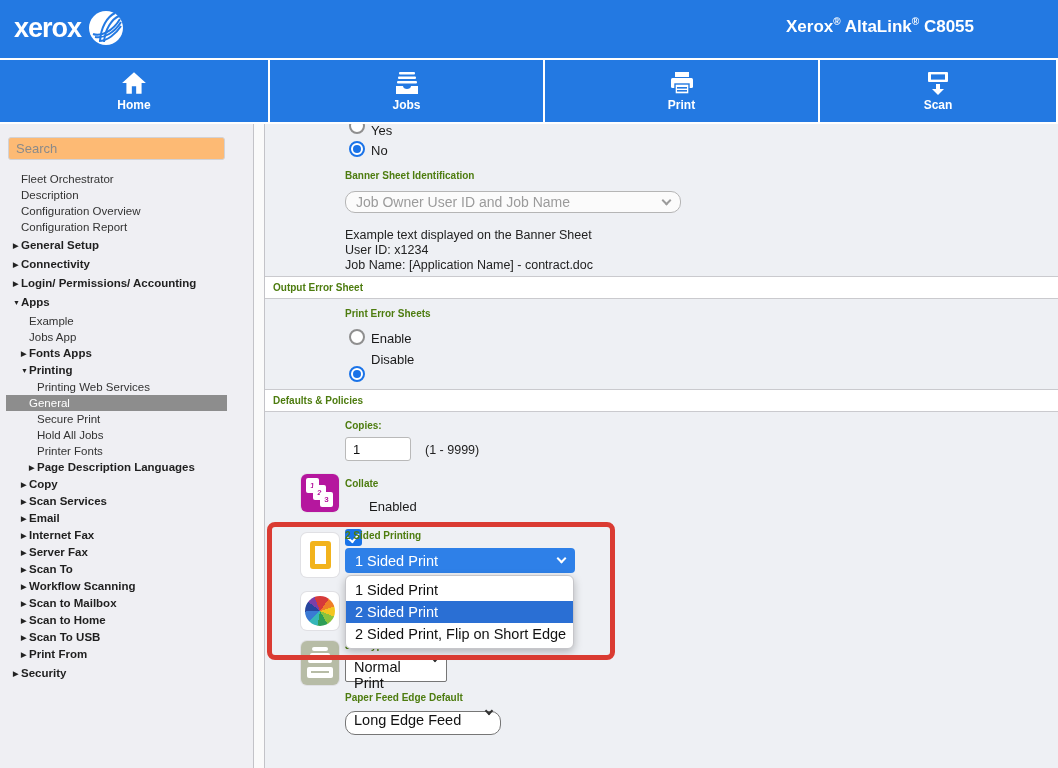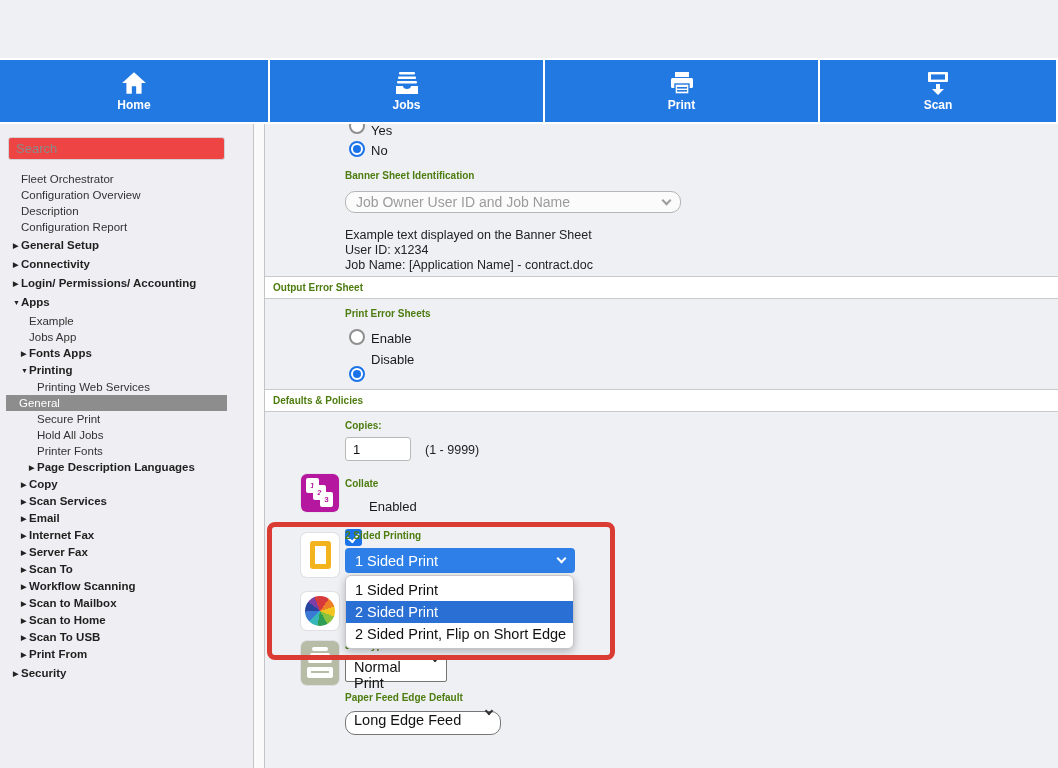--- a/index.html
+++ b/index.html
@@ -15,21 +15,21 @@
   #title sup { font-size:10px; }
 
   
   #tabbar { position:absolute; left:0; top:58px; width:1058px; height:66px; background:#fff; display:flex; gap:2px; padding:2px 0; }
   .tab { background:#2379e2; display:flex; flex-direction:column; align-items:center; justify-content:center; gap:3px; cursor:pointer; }
   .tab .tlabel { color:#fff; font-size:12px; font-weight:bold; }
   .tab svg { display:block; }
 
   
   #sidebar { position:absolute; left:0; top:124px; width:253px; height:644px; background:#efeff3; }
-  #search { position:absolute; left:8px; top:13px; width:217px; height:23px; background:#ef4444; border:1px solid #d2d2d6; border-radius:3px; font-family:"Liberation Sans",sans-serif; font-size:13px; color:#333; padding:0 7px; outline:none; }
+  #search { position:absolute; left:8px; top:13px; width:217px; height:23px; background:#fdba74; border:1px solid #d2d2d6; border-radius:3px; font-family:"Liberation Sans",sans-serif; font-size:13px; color:#333; padding:0 7px; outline:none; }
   #search::placeholder { color:#8a8a8a; }
   #navlist { position:absolute; left:0; top:47px; width:253px; }
   .nav-item { line-height:16px; font-size:11.5px; color:#333; cursor:pointer; white-space:nowrap; }
   .nav-item.bold { font-weight:bold; color:#1f1f1f; }
   .nav-item.gap { margin:2px 0; }
   .nav-item.selected { background:#8d8d8d; color:#fff; margin-left:6px; width:221px; }
   .tri { display:inline-block; font-size:7px; width:8px; color:#222; vertical-align:1px; }
 
   
   #scrollstrip { position:absolute; left:253px; top:124px; width:12px; height:644px; background:#fafafa; border-left:1px solid #c3c3c8; border-right:1px solid #c3c3c8; }
@@ -86,20 +86,36 @@
   #paperfeed-select { left:80px; top:587px; width:156px; height:24px; border-radius:10px; }
 
   
   #redbox { left:2px; top:398px; width:348px; height:138px; border:5px solid #da3b32; border-radius:8px; z-index:60; pointer-events:none; }
 </style>
 </head>
 <body>
 
 <div id="page">
 
+  <div id="topbar">
+    <div id="logo">
+      <span class="word">xerox</span>
+      <svg width="38" height="38" viewBox="0 0 38 38">
+        <circle cx="19" cy="19" r="17" fill="#fff"></circle>
+        <path d="M6 25 C14 28 26 22 33 10" stroke="#2379e2" stroke-width="2" fill="none"></path>
+        <path d="M8 28 C17 30 28 23 34 13" stroke="#2379e2" stroke-width="2" fill="none"></path>
+        <path d="M12 32 C20 32 29 25 34 17" stroke="#2379e2" stroke-width="2" fill="none"></path>
+        <path d="M28 4 C20 8 14 18 13 32" stroke="#2379e2" stroke-width="2" fill="none"></path>
+        <path d="M32 7 C25 10 18 20 17 33" stroke="#2379e2" stroke-width="2" fill="none"></path>
+      </svg>
+    </div>
+    <div id="title">
+      <span>Xerox</span><sup>®</sup><span> AltaLink</span><sup>®</sup><span> C8055</span>
+    </div>
+  </div>
 
   <div id="tabbar">
     <div class="tab" style="flex:0 0 268px;">
       <svg width="26" height="24" viewBox="0 0 24 22">
         <path d="M12 1 L1 11 H5 V21 H10 V14 H14 V21 H19 V11 H23 Z" fill="#fff"></path>
       </svg>
       <span class="tlabel">Home</span>
     </div>
     <div class="tab" style="flex:0 0 273px;">
       <svg width="26" height="24" viewBox="0 0 26 24">
@@ -128,33 +144,33 @@
         <path d="M7 18 H19 L13 24 Z" fill="#fff"></path>
       </svg>
       <span class="tlabel">Scan</span>
     </div>
   </div>
 
   <div id="sidebar">
     <input id="search" type="text" placeholder="Search" style="">
     <div id="navlist">
         <div class="nav-item" style="padding-left: 21px;"><span>Fleet Orchestrator</span></div>
+        <div class="nav-item" style="padding-left: 21px;"><span>Description</span></div>
         <div class="nav-item" style="padding-left: 21px;"><span>Configuration Overview</span></div>
-        <div class="nav-item" style="padding-left: 21px;"><span>Description</span></div>
         <div class="nav-item" style="padding-left: 21px;"><span>Configuration Report</span></div>
         <div class="nav-item bold gap" style="padding-left: 13px;"><span class="tri">▶</span><span>General Setup</span></div>
         <div class="nav-item bold gap" style="padding-left: 13px;"><span class="tri">▶</span><span>Connectivity</span></div>
         <div class="nav-item bold gap" style="padding-left: 13px;"><span class="tri">▶</span><span>Login/ Permissions/ Accounting</span></div>
         <div class="nav-item bold gap" style="padding-left: 13px;"><span class="tri">▼</span><span>Apps</span></div>
         <div class="nav-item" style="padding-left: 29px;"><span>Example</span></div>
         <div class="nav-item" style="padding-left: 29px;"><span>Jobs App</span></div>
         <div class="nav-item bold" style="padding-left: 21px;"><span class="tri">▶</span><span>Fonts Apps</span></div>
         <div class="nav-item bold" style="padding-left: 21px;"><span class="tri">▼</span><span>Printing</span></div>
         <div class="nav-item" style="padding-left: 37px;"><span>Printing Web Services</span></div>
-        <div class="nav-item selected" style="padding-left: 13px;"><span>General</span></div>
+        <div class="nav-item selected" style="padding-left: 23px;"><span>General</span></div>
         <div class="nav-item" style="padding-left: 37px;"><span>Secure Print</span></div>
         <div class="nav-item" style="padding-left: 37px;"><span>Hold All Jobs</span></div>
         <div class="nav-item" style="padding-left: 37px;"><span>Printer Fonts</span></div>
         <div class="nav-item bold" style="padding-left: 29px;"><span class="tri">▶</span><span>Page Description Languages</span></div>
         <div class="nav-item bold" style="padding-left: 21px;"><span class="tri">▶</span><span>Copy</span></div>
         <div class="nav-item bold" style="padding-left: 21px;"><span class="tri">▶</span><span>Scan Services</span></div>
         <div class="nav-item bold" style="padding-left: 21px;"><span class="tri">▶</span><span>Email</span></div>
         <div class="nav-item bold" style="padding-left: 21px;"><span class="tri">▶</span><span>Internet Fax</span></div>
         <div class="nav-item bold" style="padding-left: 21px;"><span class="tri">▶</span><span>Server Fax</span></div>
         <div class="nav-item bold" style="padding-left: 21px;"><span class="tri">▶</span><span>Scan To</span></div>

